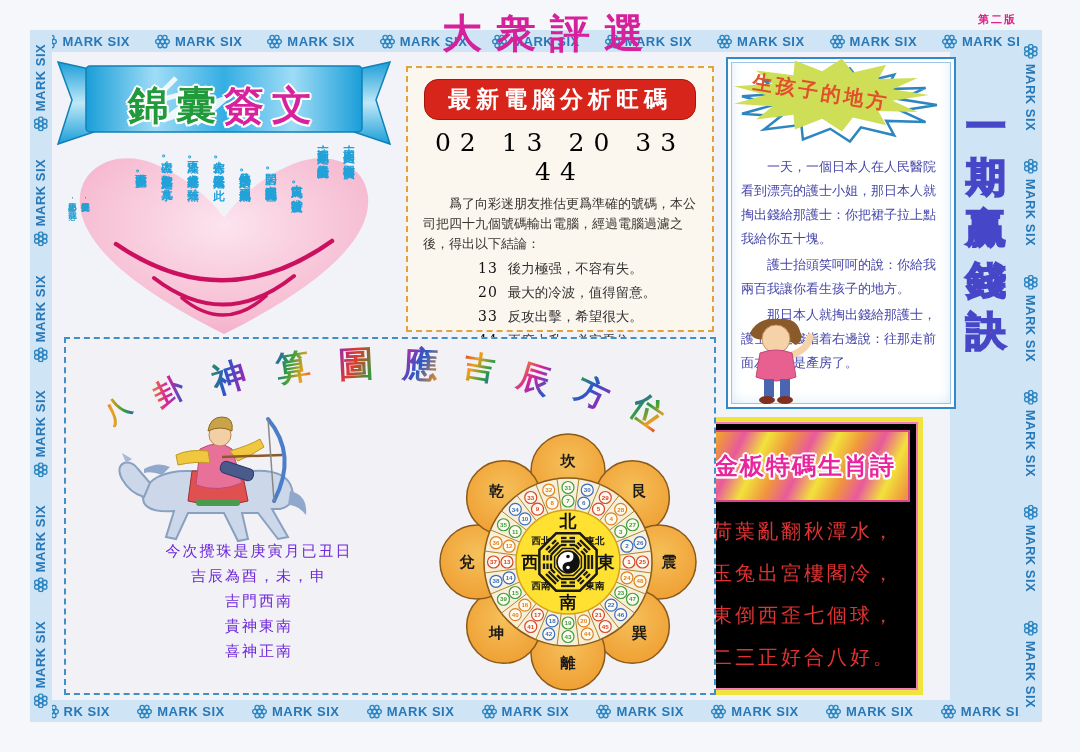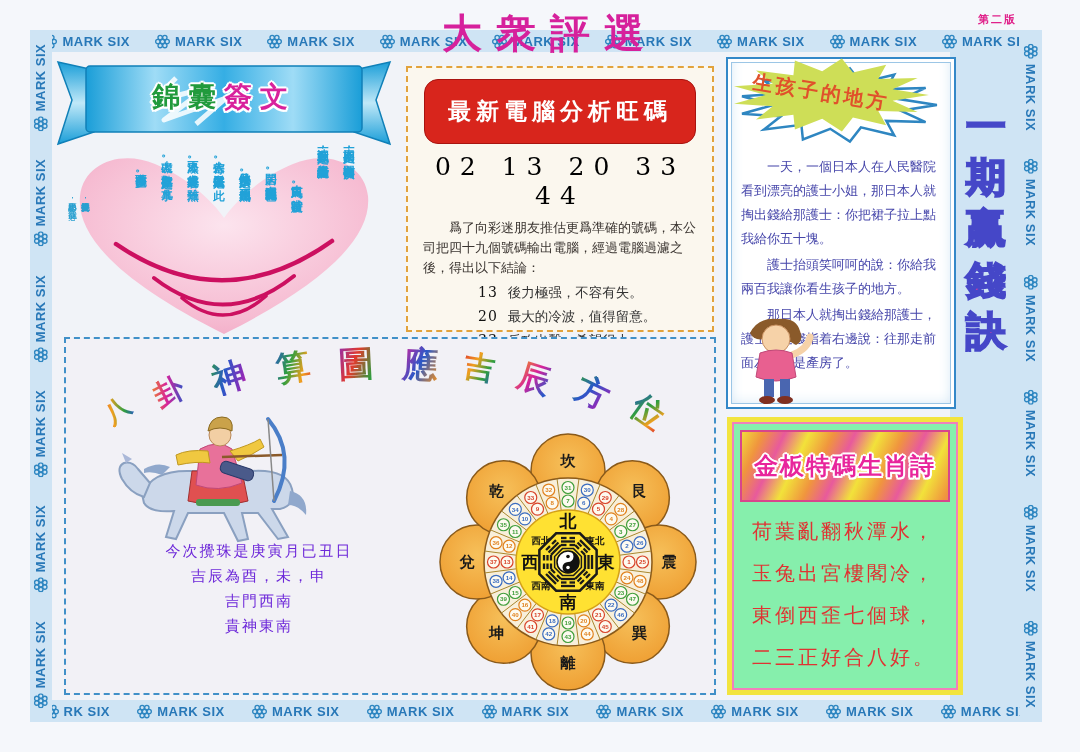--- a/index.html
+++ b/index.html
@@ -16,37 +16,37 @@
   .rotR{transform:rotate(90deg);}
   .edition{position:absolute;left:978px;top:12px;font-size:11px;font-weight:bold;color:#e0218a;letter-spacing:2px;}
   .main-title{position:absolute;left:400px;top:6px;width:300px;text-align:center;
       font-family:"DejaVu Serif",serif;font-weight:900;font-size:40px;color:#d6219c;letter-spacing:14px;}
   .content-bg{position:absolute;left:52px;top:52px;width:968px;height:648px;background:#f1f3f8;}
   .right-panel{position:absolute;left:950px;top:52px;width:70px;height:648px;background:#cfe4f4;}
   
   .ribbon{position:absolute;left:56px;top:58px;width:336px;height:90px;}
   .ribbon svg{position:absolute;left:0;top:0;}
   .ribbon-text{position:absolute;left:0;top:20px;width:100%;text-align:center;font-weight:900;
-      font-size:28px;letter-spacing:8px;font-family:"DejaVu Serif",serif;}
+      font-size:40px;letter-spacing:8px;font-family:"DejaVu Serif",serif;}
   .ow{text-shadow:-2px 0 0 #fff,2px 0 0 #fff,0 -2px 0 #fff,0 2px 0 #fff,
       -1.5px -1.5px 0 #fff,1.5px -1.5px 0 #fff,-1.5px 1.5px 0 #fff,1.5px 1.5px 0 #fff;}
   .bg-green{color:#219a3c;} .bg-pink{color:#d8219c;}
   
   .heart-svg{position:absolute;left:54px;top:126px;}
   .sign-cols{position:absolute;left:106px;top:140px;width:256px;height:204px;
       writing-mode:vertical-rl;text-orientation:upright;color:#22a2d8;font-weight:bold;}
   .scol{font-size:11.5px;line-height:26px;letter-spacing:.5px;}
   .sign-note{position:absolute;left:58px;top:196px;width:34px;height:140px;
       writing-mode:vertical-rl;text-orientation:upright;color:#2aa0d0;}
   .snote{font-size:8.5px;line-height:13px;}
   
   .analysis{position:absolute;left:406px;top:66px;width:308px;height:266px;background:#fbf7ee;
       border:2px dashed #e2a23c;box-sizing:border-box;}
   .a-header{margin:11px 16px 8px;background:#d8251c;border:1px solid #a81410;border-radius:14px;
-      color:#fff;font-weight:900;font-size:23px;text-align:center;letter-spacing:5px;padding:16px 0;}
+      color:#fff;font-weight:900;font-size:23px;text-align:center;letter-spacing:5px;padding:4px 0;}
   .a-numbers{text-align:center;font-family:"DejaVu Serif",serif;font-size:25px;color:#000000;
       letter-spacing:9px;margin:6px 0 8px;}
   .a-intro{padding:0 15px;font-size:13px;color:#3a3430;line-height:1.55;text-indent:2em;}
   .a-items{margin:3px 0 0 70px;}
   .aitem{font-size:13.5px;color:#333;line-height:1.7;}
   .anum{font-family:"DejaVu Serif",serif;font-size:14px;margin-right:10px;letter-spacing:1px;color:#111;}
   
   .joke{position:absolute;left:726px;top:57px;width:230px;height:352px;background:#fff;
       border:2px solid #3388c8;box-sizing:border-box;
       box-shadow:inset 0 0 0 3px #fff,inset 0 0 0 4px #9cc6e6,
@@ -55,22 +55,22 @@
   .joke-title{position:absolute;left:24px;top:20px;transform:rotate(9deg);font-family:"DejaVu Serif",serif;
       font-weight:900;font-size:20px;color:#e0512b;letter-spacing:3px;white-space:nowrap;}
   .joke-paras{position:absolute;left:13px;top:96px;width:200px;}
   .jp{margin:0 0 2px;text-indent:2em;font-size:13px;line-height:1.85;color:#4646aa;}
   .boy-svg{position:absolute;left:2px;bottom:0px;}
   
   .side-title{position:absolute;left:960px;top:100px;width:52px;text-align:center;}
   .stchar{font-size:40px;font-weight:900;line-height:1.28;color:#e83a9c;
       -webkit-text-stroke:2px #4547c8;font-family:"DejaVu Serif",serif;}
   
-  .poem{position:absolute;left:727px;top:417px;width:236px;height:278px;box-sizing:border-box;
-      background:#86efac;border:5px solid #f2e43e;box-shadow:inset 0 0 0 2px #f080bc;}
+  .poem{position:absolute;left:687px;top:417px;width:236px;height:278px;box-sizing:border-box;
+      background:#000000;border:5px solid #f2e43e;box-shadow:inset 0 0 0 2px #f080bc;}
   .p-header{margin:8px;height:72px;line-height:72px;text-align:center;
       background:repeating-linear-gradient(115deg,#f2e23a 0px,#f0953e 22px,#e85a9c 42px,#f2e23a 64px);
       box-shadow:inset 0 0 0 2px #d8458c;
       font-family:"DejaVu Serif",serif;font-weight:900;font-size:24px;color:#e8259c;letter-spacing:2px;}
   .pline{font-family:"DejaVu Serif",serif;font-size:20px;color:#e03232;letter-spacing:3px;
       line-height:42px;padding-left:20px;}
   
   .bagua-box{position:absolute;left:64px;top:337px;width:652px;height:358px;box-sizing:border-box;
       background:#f2f1f6;border:2px dashed #4090c8;}
   .arcchar{position:absolute;font-weight:900;font-family:"DejaVu Serif",serif;line-height:1;}
@@ -687,20 +687,21 @@
       <line x1="130" y1="48" x2="190" y2="46" stroke="#8a5a2a" stroke-width="2.5"></line>
       <path d="M176,10 Q206,46 182,92" fill="none" stroke="#4a7ec8" stroke-width="4" stroke-linecap="round"></path>
       <line x1="176" y1="10" x2="182" y2="92" stroke="#888888" stroke-width="1.5"></line>
       <rect x="128" y="56" width="34" height="12" rx="5" transform="rotate(18 145 62)" fill="#4a5a8a" stroke="#2a3a6a"></rect>
     </svg>
     <div class="fortune" id="fortune">
         <div class="fline">今次攪珠是庚寅月已丑日</div>
         <div class="fline">吉辰為酉，未，申</div>
         <div class="fline">吉門西南</div>
         <div class="fline">貴神東南</div>
+        <div class="fline">喜神正南</div>
       </div>
     <div class="bagua-svg-holder" id="bagua-holder"><svg width="300" height="262" viewBox="0 0 300 262">
           <defs>
             <radialGradient id="pg" cx="50%" cy="40%" r="70%">
               <stop offset="0" stop-color="#f6c05a"></stop>
               <stop offset="1" stop-color="#ee9b2e"></stop>
             </radialGradient>
           </defs>
           <circle cx="150.00" cy="40.00" r="37" fill="url(#pg)" stroke="#8a5a1a" stroke-width="1.5"></circle>
           <circle cx="214.35" cy="66.65" r="37" fill="url(#pg)" stroke="#8a5a1a" stroke-width="1.5"></circle>

